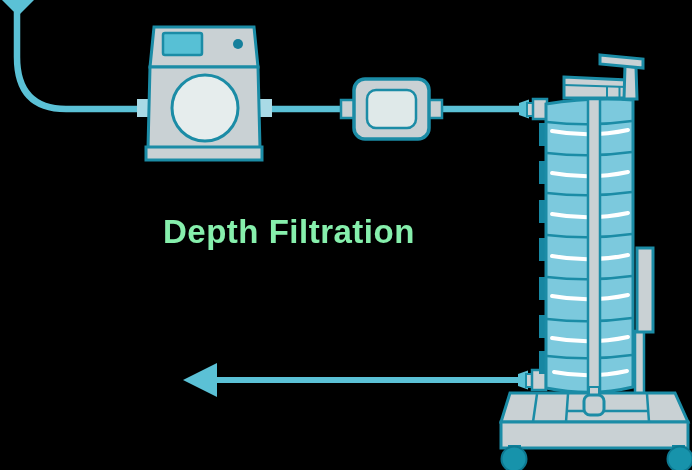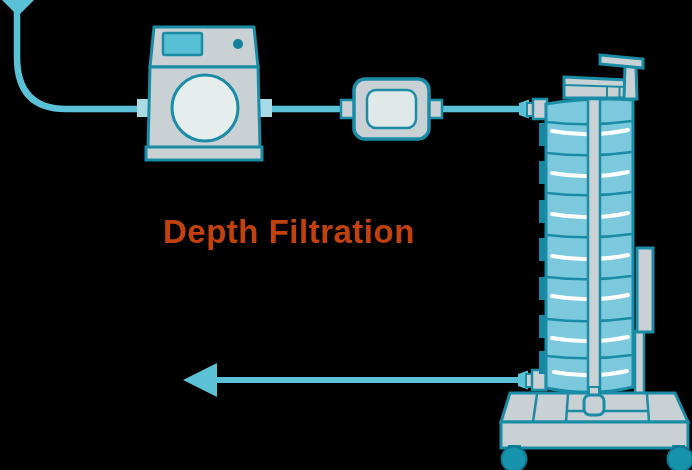--- a/index.html
+++ b/index.html
@@ -10,21 +10,21 @@
     overflow:hidden;
     font-family:"Liberation Sans", sans-serif;
   }
   .stage svg{position:absolute;left:0;top:0;}
   .diagram-title{
     position:absolute;
     left:163px;top:213px;
     font-size:33px;
     font-weight:bold;
     letter-spacing:0.5px;
-    color:#c2410c;
+    color:#86efac;
     white-space:nowrap;
     user-select:none;
     text-align:center;
   }
 </style>
 </head>
 <body>
 
 <div class="stage">
   <svg width="692" height="470" viewBox="0 0 692 470">

